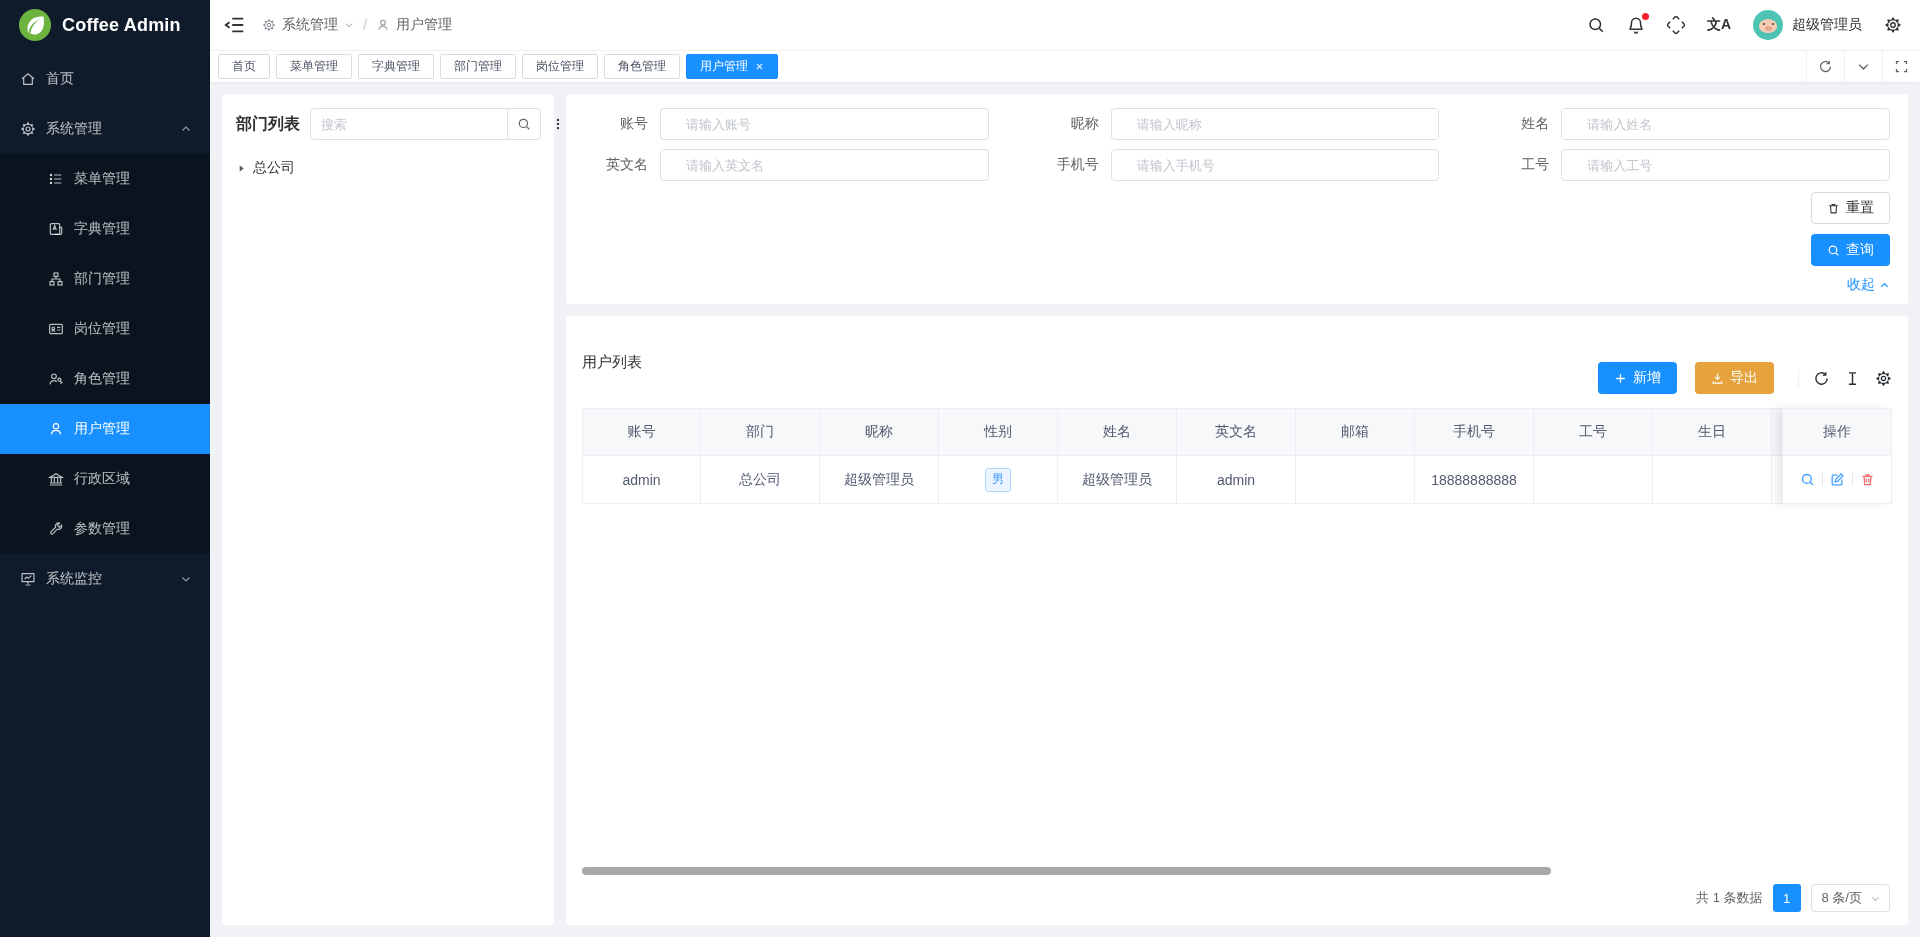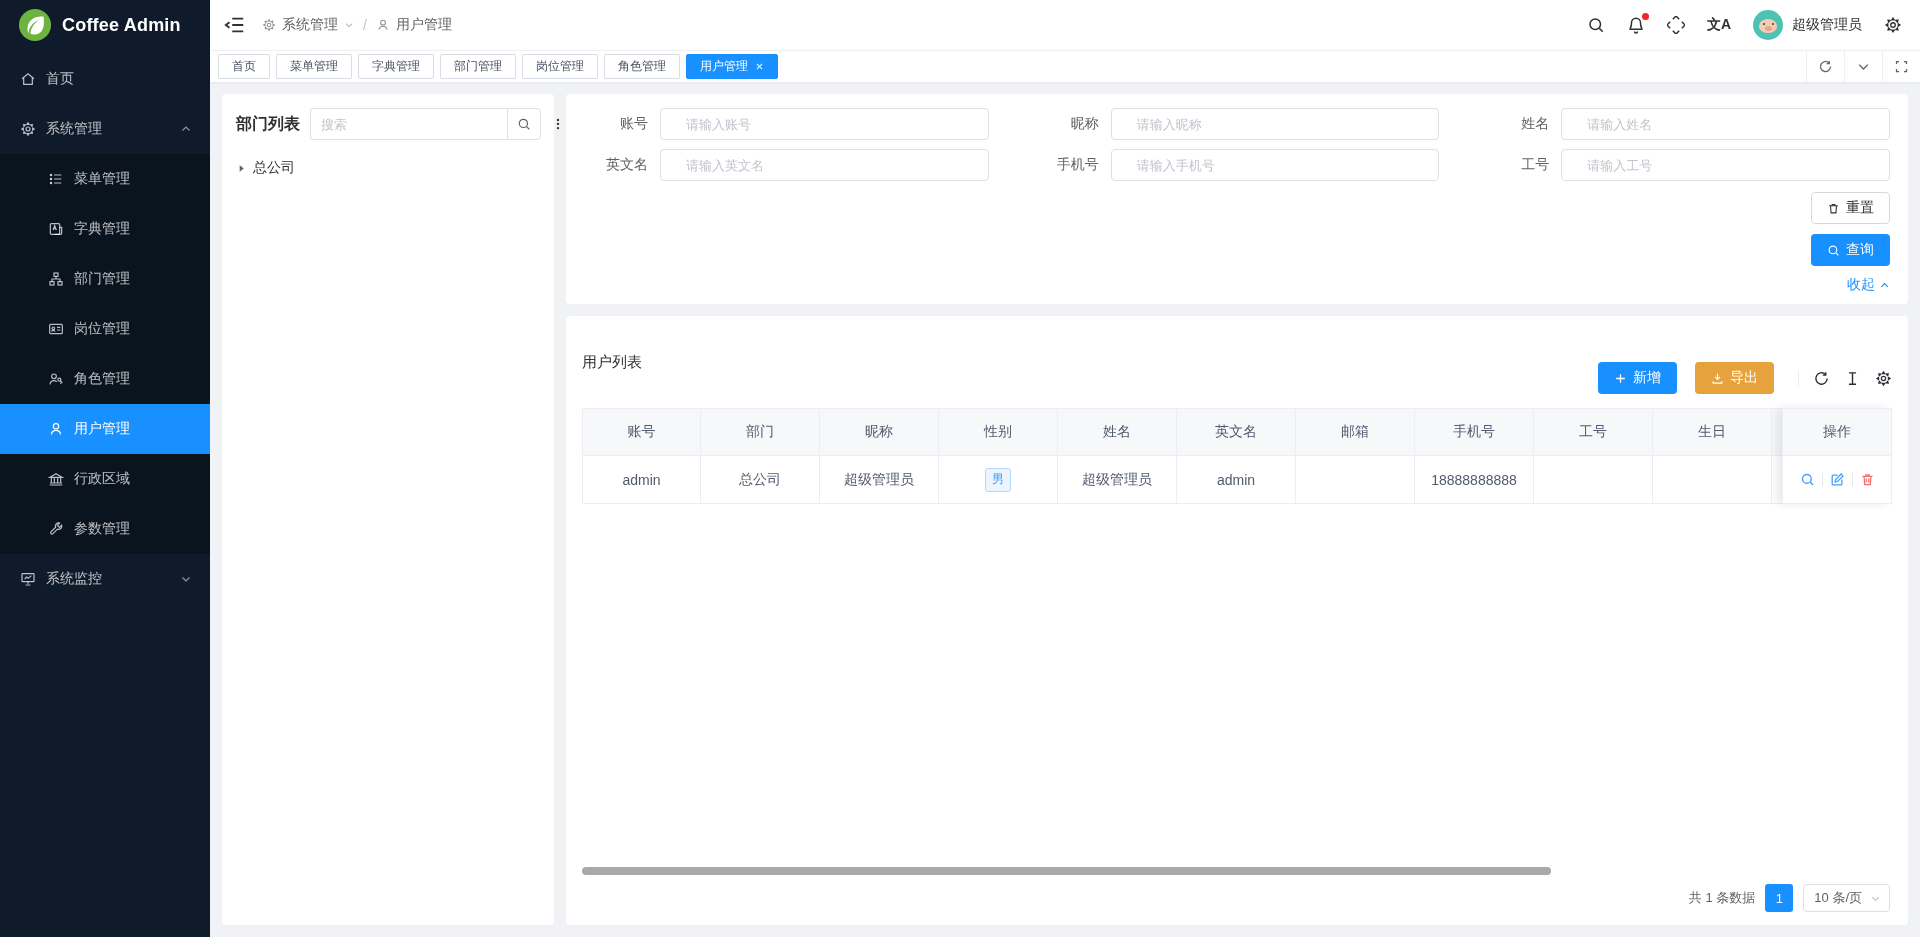--- a/index.html
+++ b/index.html
@@ -595,21 +595,21 @@
 
             <div class="hscrollbar">
               <span class="hscroll-thumb"></span>
             </div>
           </div>
 
           <div class="pager">
             <span class="pager-total">共 1 条数据</span>
             <span class="page-num">1</span>
             <span class="page-size">
-              <span>10 条/页</span>
+              <span>8 条/页</span>
               <span class="ic">
                   <svg viewBox="0 0 24 24" fill="none" stroke="currentColor" stroke-width="2.6">
                     <path d="m5 9 7 7 7-7"></path>
                   </svg>
                 </span>
             </span>
           </div>
         </section>
 
       </div>

